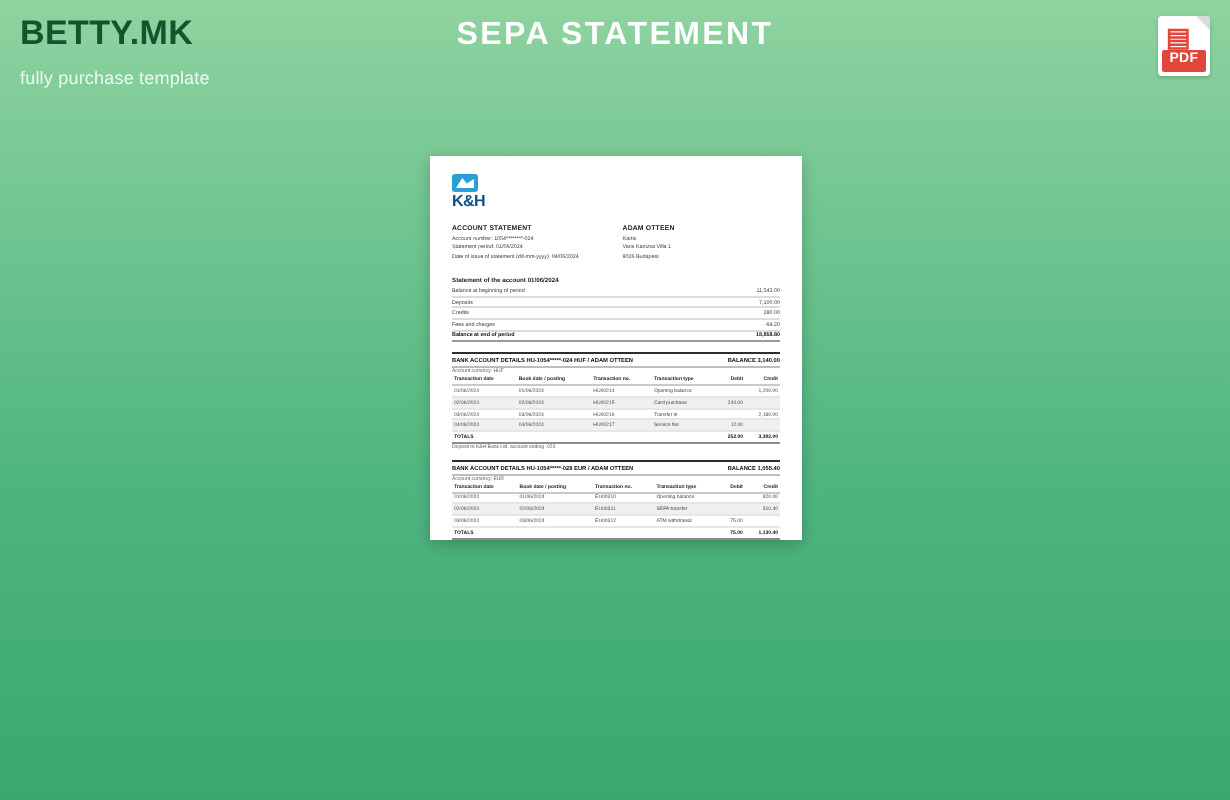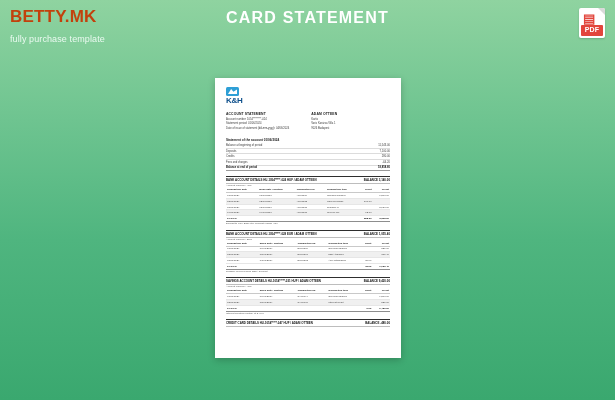--- a/index.html
+++ b/index.html
@@ -15,21 +15,21 @@
   }
 
   
   .topbar {
     position: absolute; top: 0; left: 0; right: 0; height: 58px;
   }
   .brand {
     position: absolute; left: 10px; top: 8px;
   }
   .brand-name {
-    font-size: 17px; font-weight: bold; color: #c2410c; letter-spacing: .2px;
+    font-size: 17px; font-weight: bold; color: #14532d; letter-spacing: .2px;
     line-height: 1;
   }
   .brand-sub {
     font-size: 9px; color: #eafaf0; margin-top: 9px; letter-spacing: .1px;
   }
   .page-title {
     position: absolute; left: 0; right: 0; top: 9px;
     text-align: center;
     font-size: 16px; font-weight: bold; color: #ffffff;
     letter-spacing: 1.2px;
@@ -61,21 +61,21 @@
   }
   .fileicon .glyph {
     position: absolute; top: 4px; left: 4px;
     font-size: 13px; font-weight: bold; line-height: 1;
   }
   .fileicon.pdf .glyph { color: #e2453c; }
 
   
   .doc {
     position: absolute; left: 215px; top: 78px;
-    width: 186px; height: 280px;
+    width: 186px; height: 192px;
     background: #ffffff;
     box-shadow: 0 2px 7px rgba(0,0,0,.22);
     padding: 9px 11px 0 11px;
     font-size: 2.6px;
     color: #2b2b2b;
     overflow: hidden;
   }
 
   
   .logo-block { margin-bottom: 7px; }
@@ -145,21 +145,21 @@
   .band-grey td { background: #f0f0f0; }
 </style>
 </head>
 <body>
 
 <div class="topbar">
   <div class="brand">
     <div class="brand-name">BETTY.MK</div>
     <div class="brand-sub">fully purchase template</div>
   </div>
-  <div class="page-title">CARD STATEMENT</div>
+  <div class="page-title">SEPA STATEMENT</div>
   <div class="file-icons">
     <div class="fileicon pdf">
       <div class="fold"></div>
       <div class="glyph">▤</div>
       <div class="band"></div>
       <div class="tag">PDF</div>
     </div>
 
   </div>
 </div>

